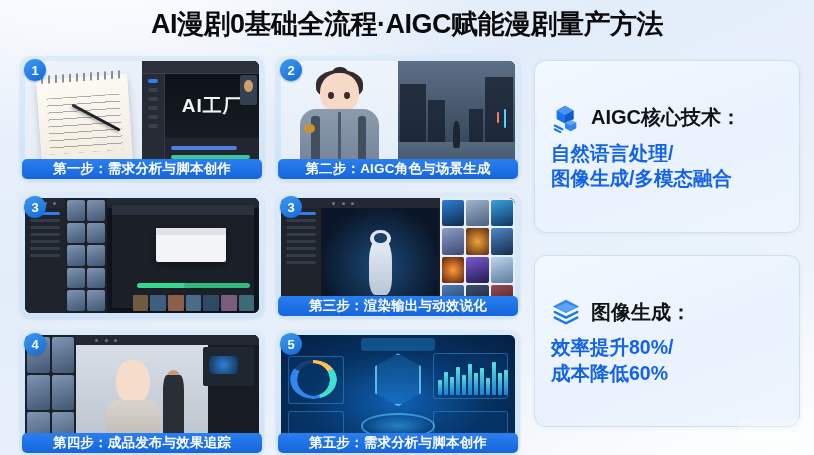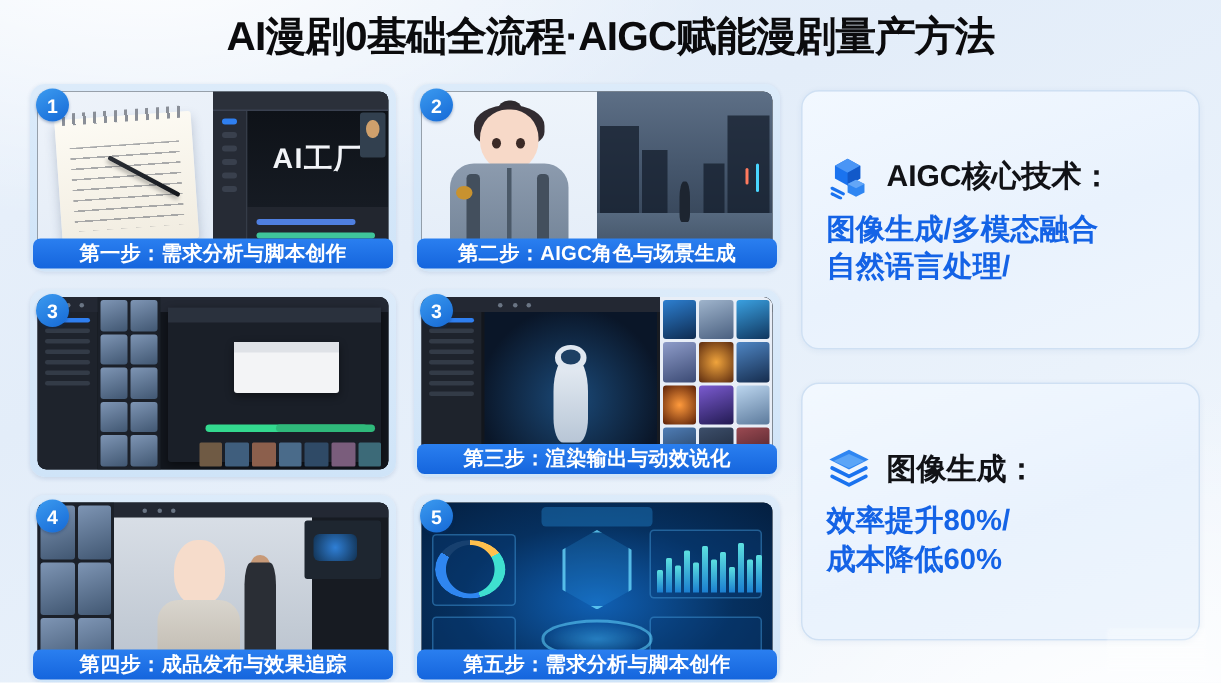--- a/index.html
+++ b/index.html
@@ -545,22 +545,22 @@
             <path d="M15 3 L24 8 L15 13 L6 8 Z" fill="#4a95f5"></path>
             <path d="M15 13 L24 8 L24 17 L15 22 Z" fill="#1259c9"></path>
             <path d="M21 18 L27 21 L27 27 L21 30 L15 27 L15 21 Z" fill="#2f86f2"></path>
             <path d="M21 18 L27 21 L21 24 L15 21 Z" fill="#63a6f7"></path>
             <path d="M4 24 L12 28" stroke="#1a73ef" stroke-width="2.2" stroke-linecap="round"></path>
             <path d="M4 28 L10 31" stroke="#1a73ef" stroke-width="2.2" stroke-linecap="round"></path>
           </svg>
         </span>
         <span class="info-title">AIGC核心技术：</span>
       </div>
+      <div class="info-line">自然语言处理/</div>
       <div class="info-line">图像生成/多模态融合</div>
-      <div class="info-line">自然语言处理/</div>
     </div>
 
     <div class="info">
       <div class="info-head">
         <span class="ico">
           <svg viewBox="0 0 32 32" width="30" height="30">
             <path d="M16 3 L30 10 L16 17 L2 10 Z" fill="#2f86f2"></path>
             <path d="M16 6 L27 11 L16 16 L5 11 Z" fill="#5ba5f7"></path>
             <path d="M4 16 L16 22 L28 16" stroke="#1a73ef" stroke-width="2.6" fill="none" stroke-linecap="round" stroke-linejoin="round"></path>
             <path d="M4 22 L16 28 L28 22" stroke="#1a73ef" stroke-width="2.6" fill="none" stroke-linecap="round" stroke-linejoin="round"></path>

